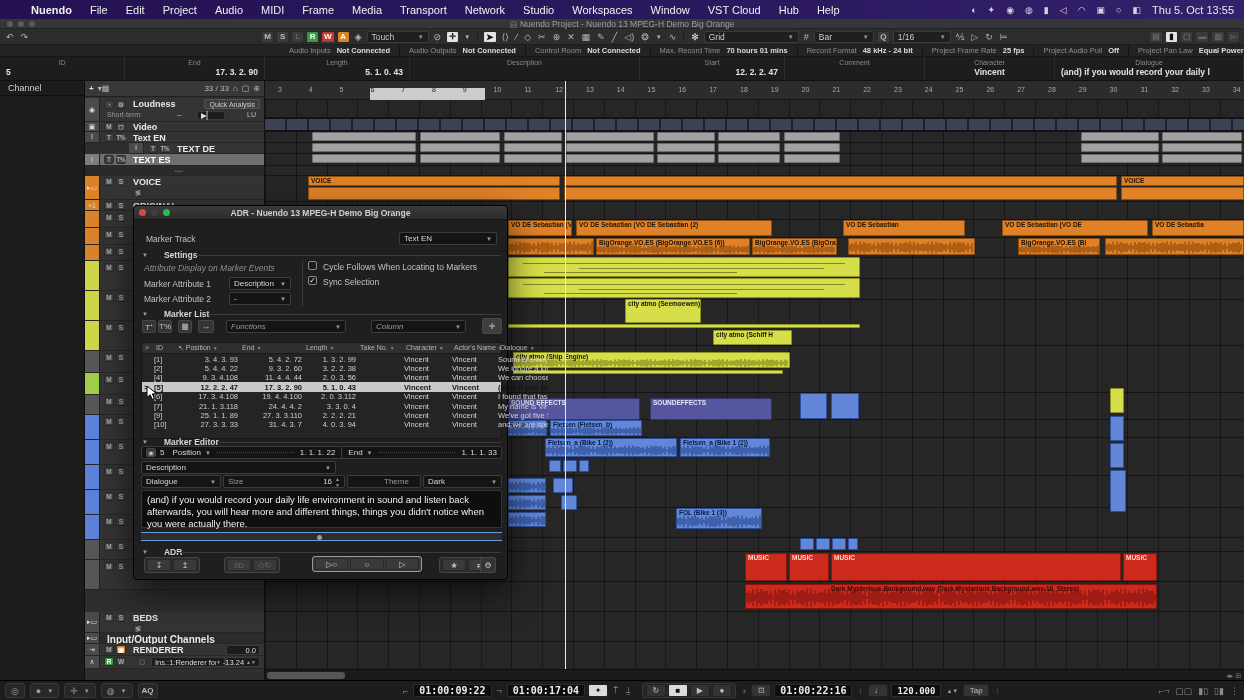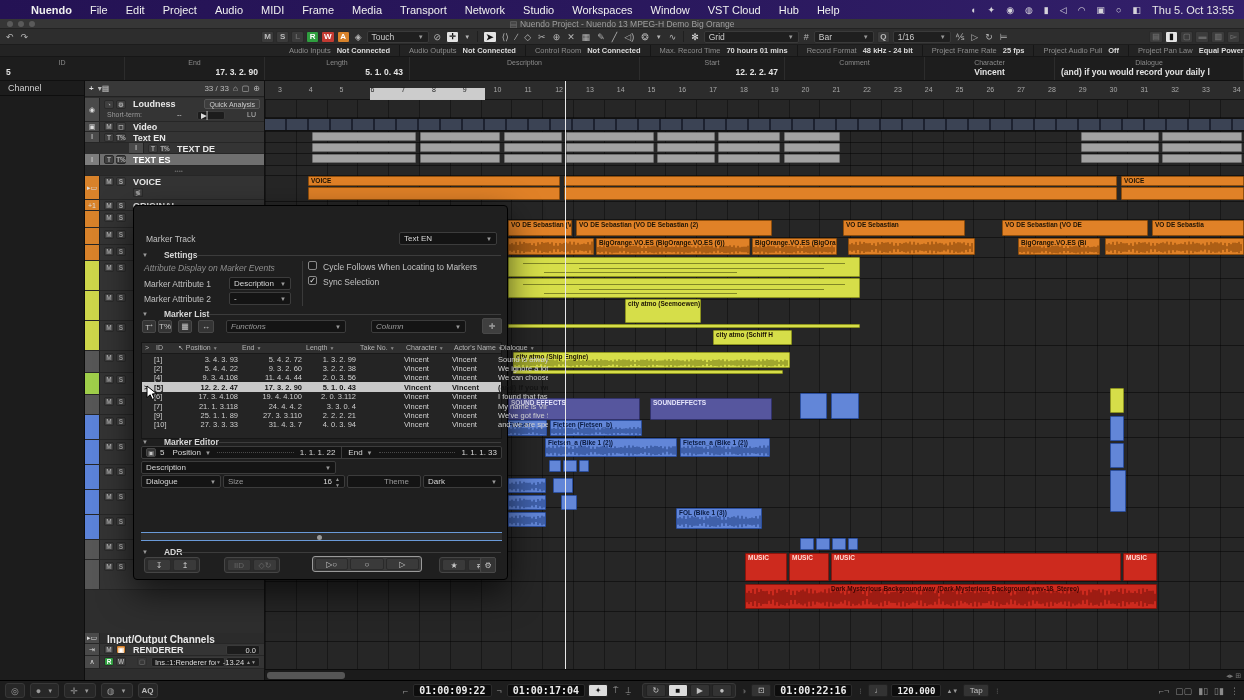--- a/index.html
+++ b/index.html
@@ -467,20 +467,32 @@
         <div class="mini" style="left: 31px; top: 2px;">S</div>
       </div>
       <div class="trow" style="top: 479px; height: 30px;">
         <div class="cstrip c-gr"></div>
         <div class="mini" style="left: 19px; top: 2px;">M</div>
         <div class="mini" style="left: 31px; top: 2px;">S</div>
       </div>
     </div>
 
 
+  <div class="trow" style="top:531px;height:21px;">
+    <div class="cstrip">▸▭</div>
+    <div class="mini" style="left:19px;top:1px;">M</div>
+    <div class="mini" style="left:31px;top:1px;">S</div>
+    <div class="tname">BEDS</div>
+    <div class="subicons">
+      <div class="mini">●</div>
+      <div class="mini">◁</div>
+      <div class="mini">−</div>
+      <div class="mini">≶</div>
+    </div>
+  </div>
 
   <div class="trow" style="top:552px;height:11px;background:#2b2b2b;">
     <div class="cstrip">▸▭</div>
     <div class="tname" style="left:22px;top:1px;font-size:10px;text-decoration:underline;">Input/Output Channels</div>
   </div>
 
   <div class="trow" style="top:563px;height:12px;">
     <div class="cstrip">⇥</div>
     <div class="mini" style="left:19px;top:1px;">M</div>
     <div class="mini orange" style="left:31px;top:1px;">▣</div>
@@ -765,20 +777,26 @@
       </div>
     </div>
   <div id="playhead"></div>
   <div id="hscroll">
       <div id="hthumb"></div>
     <div style="position:absolute;right:3px;top:2px;color:#777;font-size:7px;">◂▸ ⊞</div>
   </div>
 </div>
 
 <div id="adrwin">
+  <div id="adr-titlebar">
+    <div class="adr-dot" style="background:#e0443e;"></div>
+    <div class="adr-dot" style="background:#3d3d3d;"></div>
+    <div class="adr-dot" style="background:#2db94d;"></div>
+    <div id="adr-title">ADR - Nuendo 13 MPEG-H Demo Big Orange</div>
+  </div>
 
   <div class="alabel" style="left:12px;top:28px;">Marker Track</div>
   <div class="adrop" style="left:265px;top:26px;width:98px;">
       <span>Text EN</span>
       <span class="arr">▼</span>
     </div>
 
   <div class="sechead" style="left:8px;top:44px;">
       <span class="tri">▼</span>
       <span>Settings</span>
@@ -961,20 +979,21 @@
       <span style="font-size:5px;color:#999;margin-left:3px;">▲<br>▼</span>
     </div>
   <div class="adrop" style="left:213px;top:269px;width:74px;padding-left:36px;">
       <span style="color:#9a9a9a;">Theme</span>
     </div>
   <div class="adrop" style="left:289px;top:269px;width:79px;">
       <span>Dark</span>
       <span class="arr">▼</span>
     </div>
 
+  <div id="adr-textarea">(and) if you would record your daily life environment in sound and listen back afterwards, you will hear more and different things, things you didn't notice when you were actually there.</div>
   <div id="adr-slider">
       <div class="knob"></div>
     </div>
 
   <div class="sechead" style="left:8px;top:341px;">
       <span class="tri">▼</span>
       <span>ADR</span>
     </div>
   <div class="secline" style="left:42px;top:346px;width:325px;"></div>
 

